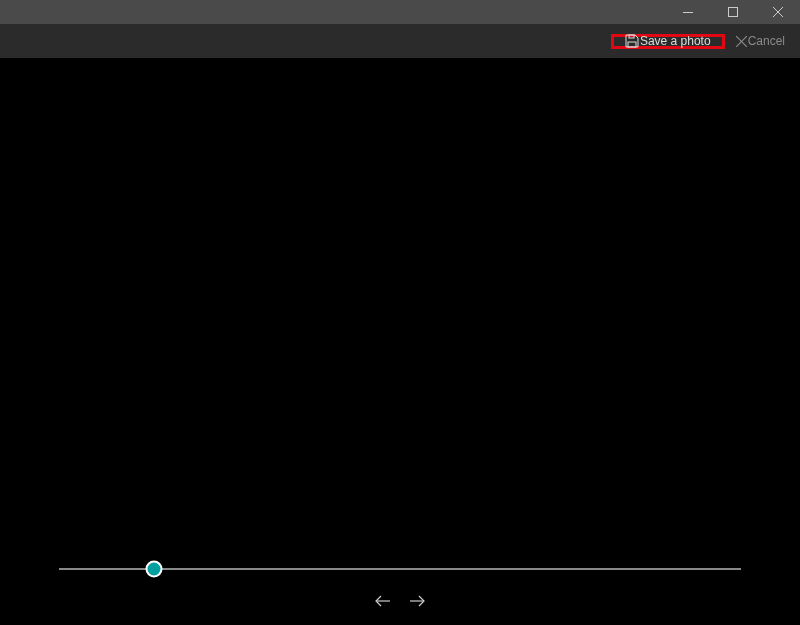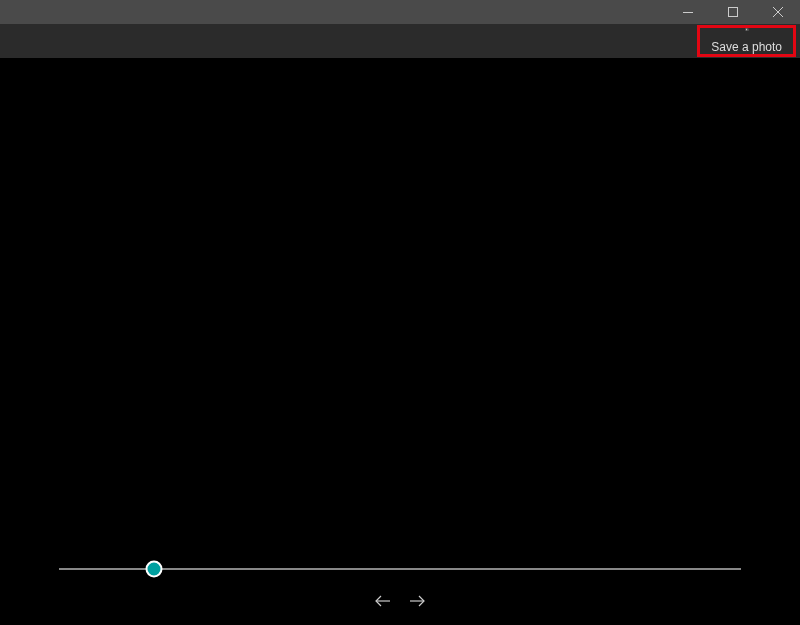--- a/index.html
+++ b/index.html
@@ -36,27 +36,26 @@
       height: 34px;
       background: #2b2b2b;
       display: flex;
       justify-content: flex-end;
       align-items: center;
       padding-right: 4px;
     }
     .toolbar-button {
       display: flex;
       align-items: center;
-      gap: 9px;
+      gap: 1px;
       padding: 0 11px;
-      height: 32px;
+      height: 15px;
       color: #ddd;
       cursor: pointer;
       font-size: 12px;
-      flex-direction: column;
     }
     .toolbar-button.cancel {
       color: #8a8a8a;
     }
     .highlight-box {
       border: 3px solid #e30613;
     }
     .canvas-area {
       position: absolute;
       top: 58px;
@@ -140,20 +139,27 @@
 
 <div class="toolbar">
   <div class="toolbar-button highlight-box">
     <svg width="14" height="14" viewBox="0 0 14 14">
         <path d="M1 1 L10 1 L13 4 L13 13 L1 13 Z" fill="none" stroke="#ddd" stroke-width="1"></path>
         <rect x="3" y="8" width="8" height="5" fill="none" stroke="#ddd" stroke-width="1"></rect>
         <rect x="4" y="1" width="5" height="3" fill="none" stroke="#ddd" stroke-width="1"></rect>
       </svg>
     <span>Save a photo</span>
   </div>
+  <div class="toolbar-button cancel">
+    <svg width="11" height="11" viewBox="0 0 11 11">
+        <line x1="0" y1="0" x2="11" y2="11" stroke="#8a8a8a" stroke-width="1.2"></line>
+        <line x1="11" y1="0" x2="0" y2="11" stroke="#8a8a8a" stroke-width="1.2"></line>
+      </svg>
+    <span>Cancel</span>
+  </div>
 </div>
 
 <div class="canvas-area"></div>
 
 <div class="bottom-controls">
   <div class="slider-container">
     <div class="slider-track"></div>
     <div class="slider-thumb" id="slider-thumb" style="left: 14%;"></div>
   </div>
   <div class="nav-arrows">

